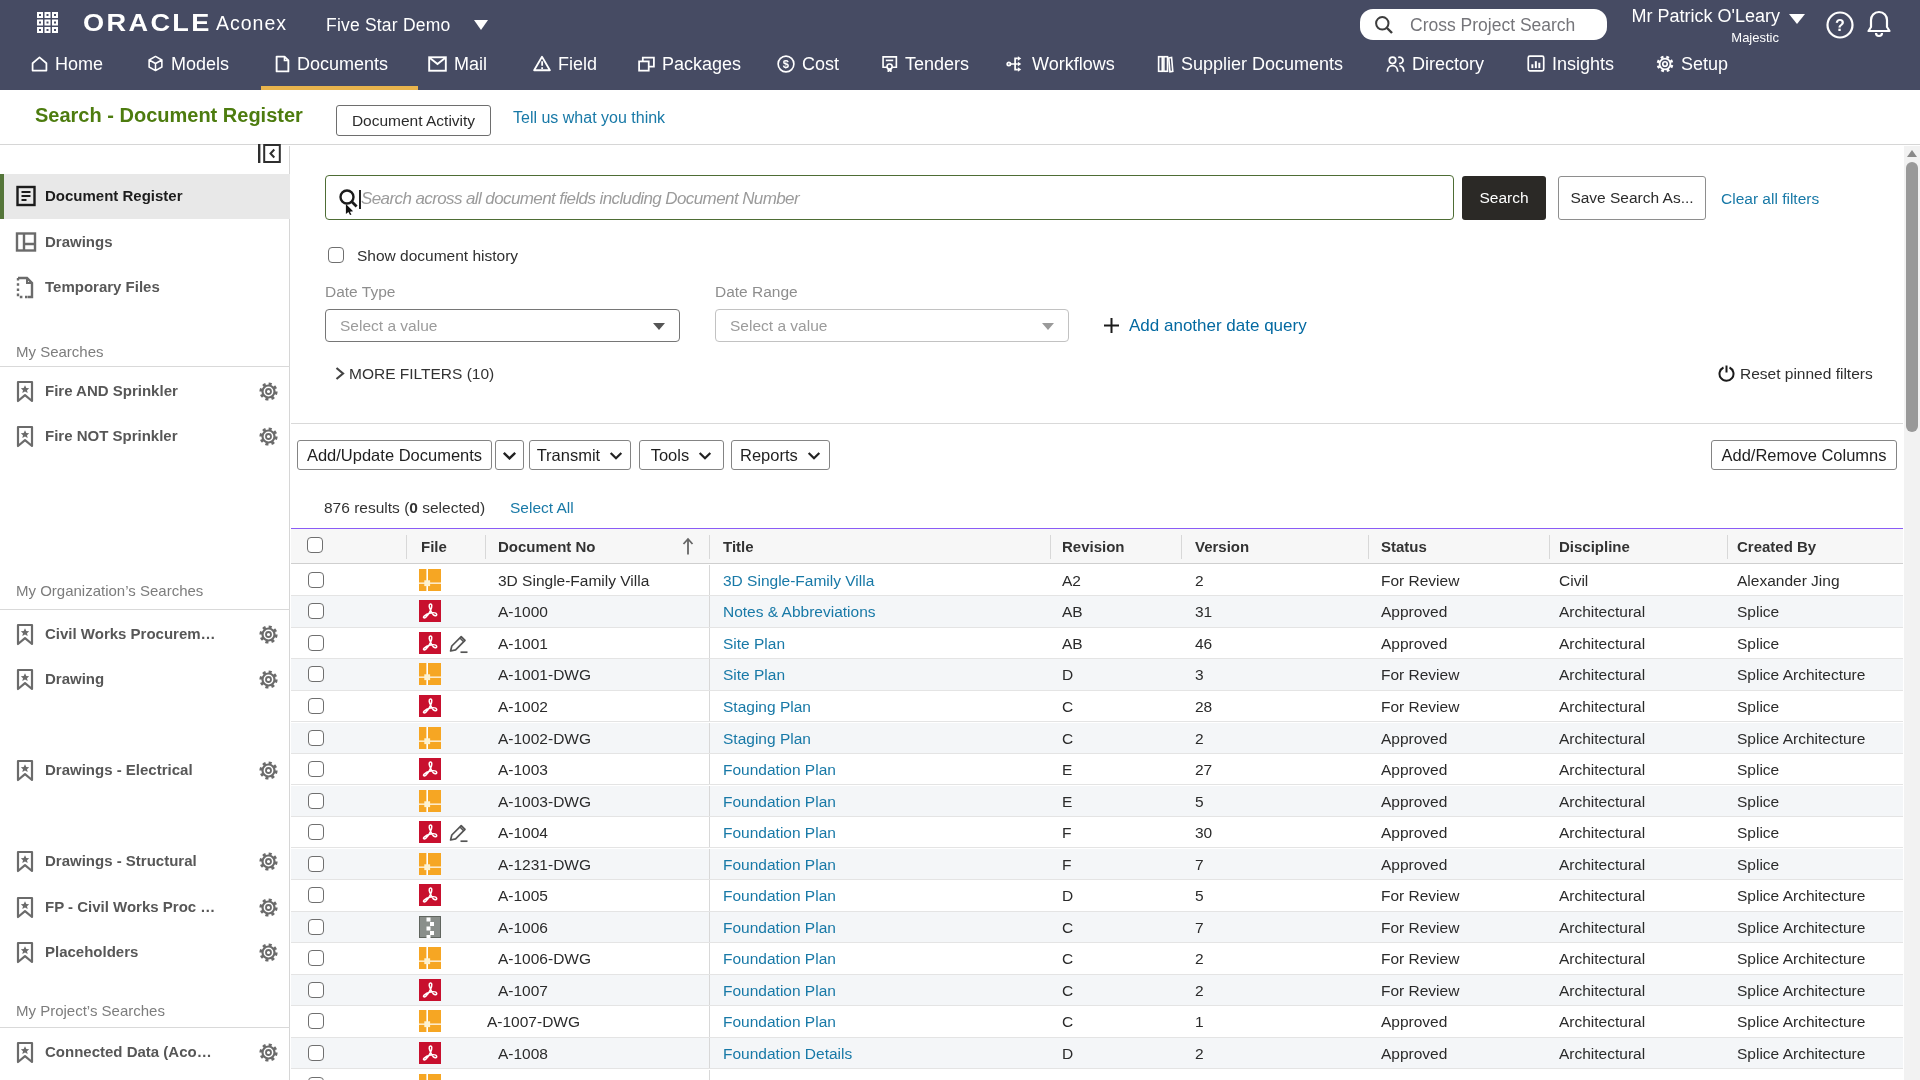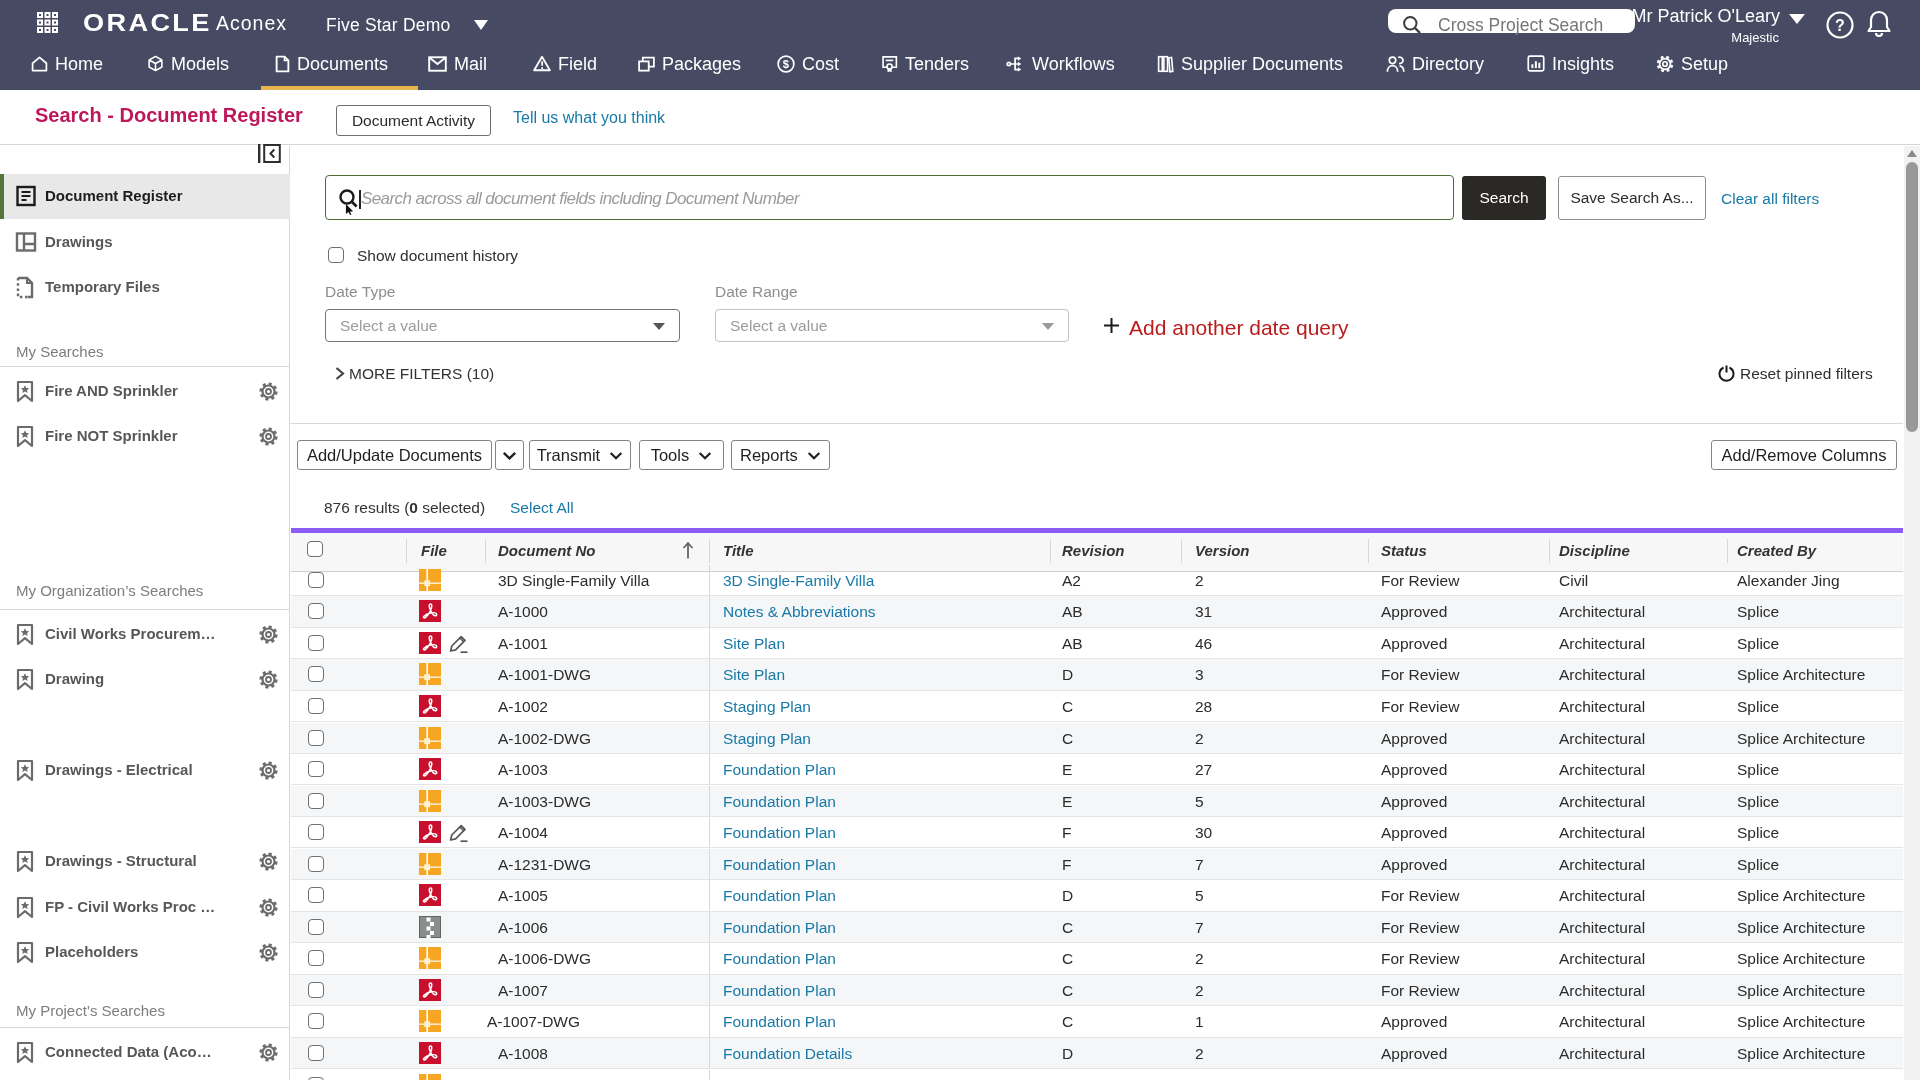--- a/index.html
+++ b/index.html
@@ -6,33 +6,33 @@
 html,body { width:1920px; height:1080px; overflow:hidden; font-family:"Liberation Sans", sans-serif; background:#fff; }
 .abs { position:absolute; }
 
 
 #topbar { position:absolute; left:0; top:0; width:1920px; height:90px; background:#464b63; color:#fff; }
 .oracle { position:absolute; left:83px; top:10px; font-size:23px; font-weight:bold; letter-spacing:2px; transform:scaleX(1.18); transform-origin:left; }
 .aconex { position:absolute; left:216px; top:12px; font-size:19.5px; letter-spacing:1px; font-weight:400; }
 .project { position:absolute; left:326px; top:15px; font-size:17.5px; letter-spacing:0.2px; font-weight:400; }
 .caret-down { display:inline-block; width:0; height:0; border-left:7.5px solid transparent; border-right:7.5px solid transparent; border-top:10.5px solid #fff; }
 #proj-caret { position:absolute; left:474px; top:20px; }
-#cps { position:absolute; left:1360px; top:9px; width:247px; height:24px; background:#fff; border-radius:8px;margin-left:28px; }
+#cps { position:absolute; left:1360px; top:9px; width:247px; height:31px; background:#fff; border-radius:13px; }
 #cps .ph { position:absolute; left:50px; top:6px; font-size:17.5px; color:#75757a; }
 #username { position:absolute; left:1628px; top:6px; width:152px; text-align:right; font-size:18px; }
 #usercaret { position:absolute; left:1789px; top:14px; border-left:8px solid transparent; border-right:8px solid transparent; border-top:10px solid #fff; }
 #majestic { position:absolute; left:1634px; top:30px; width:145px; text-align:right; font-size:13px; }
 
 .nav-item { position:absolute; top:46px; height:36px; display:flex; align-items:center; color:#fff; font-size:18px; }
 .nav-item svg { margin-right:7px; margin-top:-1px; }
 #doc-underline { position:absolute; left:261px; top:86px; width:157px; height:4px; background:#e9b44c; }
 
 
 #pagehead { position:absolute; left:0; top:90px; width:1920px; height:55px; background:#fff; border-bottom:1px solid #d6d6d6; }
-#pagetitle { position:absolute; left:35px; top:14px; font-size:20px; font-weight:bold; color:#be185d; }
+#pagetitle { position:absolute; left:35px; top:14px; font-size:20px; font-weight:bold; color:#4d7c0f; }
 #docactivity { position:absolute; left:336px; top:15px; width:155px; height:31px; border:1px solid #6e6e6e; border-radius:3px; font-size:15.5px; color:#2b2b2b; text-align:center; line-height:29px; background:#fff; }
 #tellus { position:absolute; left:513px; top:19px; font-size:16px; color:#1879a7; }
 
 
 #sidebar { position:absolute; left:0; top:146px; width:290px; height:934px; background:#fff; border-right:1px solid #d6d6d6; }
 .side-item { position:absolute; left:0; width:290px; height:45px; }
 .side-item .ic { position:absolute; left:15px; top:11px; }
 .side-item .lbl { position:absolute; left:45px; top:13px; font-size:15px; font-weight:bold; color:#575757; white-space:nowrap; }
 .side-item .gear { position:absolute; left:259px; top:13px; }
 .side-sec { position:absolute; left:16px; font-size:15px; color:#7d7d7d; }
@@ -52,34 +52,34 @@
 .cb { width:16px; height:16px; border:1.5px solid #6f6f6f; border-radius:4px; background:#fff; }
 #cb-history { position:absolute; left:37px; top:101px; }
 #lbl-history { position:absolute; left:66px; top:101px; font-size:15.5px; color:#2f2f2f; }
 #lbl-datetype { position:absolute; left:34px; top:137px; font-size:15.5px; color:#8e8e8e; }
 #lbl-daterange { position:absolute; left:424px; top:137px; font-size:15.5px; color:#8e8e8e; }
 .selbox { position:absolute; top:163px; height:33px; border:1px solid #9d9d9d; border-radius:4px; background:#fff; }
 .selbox .ph { position:absolute; left:14px; top:7px; font-size:15.5px; color:#9b9b9b; }
 #sel1 { left:34px; width:355px; border-color:#767676; }
 #sel2 { left:424px; width:354px; border-color:#c2c2c2; }
 .selcaret { position:absolute; top:13px; width:0; height:0; border-left:6px solid transparent; border-right:6px solid transparent; border-top:7px solid #555; }
-#adddate { position:absolute; left:838px; top:170px; font-size:21px; color:#b91c1c; }
+#adddate { position:absolute; left:838px; top:170px; font-size:17px; color:#0369a1; }
 #morefilters { position:absolute; left:58px; top:219px; font-size:15.5px; color:#333; }
 #mf-chev { position:absolute; left:43px; top:220px; }
 #resetpinned { position:absolute; left:1449px; top:219px; font-size:15.5px; color:#2f2f2f; }
 #panel-div { position:absolute; left:0; top:277px; width:1612px; border-top:1px solid #d9d9d9; }
 
 
 .tbtn { position:absolute; top:294px; height:30px; background:#fff; border:1px solid #848484; border-radius:3px; font-size:16.5px; color:#1f1f1f; display:flex; align-items:center; justify-content:center; }
 
 #results { position:absolute; left:33px; top:353px; font-size:15.5px; color:#333; }
 #selectall { position:absolute; left:219px; top:353px; font-size:15.5px; color:#1879a7; }
 
 
-#thead { position:absolute; left:0; top:382px; width:1612px; height:44px; background:#f7f7f7; border-top:5px solid #8b5cf6; border-bottom:1px solid #cfcfcf;font-style:italic; }
+#thead { position:absolute; left:0; top:382px; width:1612px; height:36px; background:#f7f7f7; border-top:1px solid #8b5cf6; border-bottom:1px solid #cfcfcf; }
 .th { position:absolute; top:9px; font-size:15px; font-weight:bold; color:#333; }
 .hsep { position:absolute; top:6px; height:24px; width:1px; background:#d8d8d8; }
 .row { position:absolute; left:0; width:1612px; height:31.4px; }
 .row.alt { background:#f4f6f8; }
 .row .sep { position:absolute; left:0; bottom:0; width:1612px; border-bottom:1px solid #e4e4e4; }
 .row .vline { position:absolute; left:418px; top:0; height:100%; width:1px; background:#d8d8d8; }
 .row .cb { position:absolute; left:17px; top:7px; }
 .row .fic { position:absolute; left:128px; top:4px; }
 .row .pen { position:absolute; left:157px; top:6px; }
 .cell { position:absolute; top:7px; font-size:15.5px; color:#2b2b2b; white-space:nowrap; }

